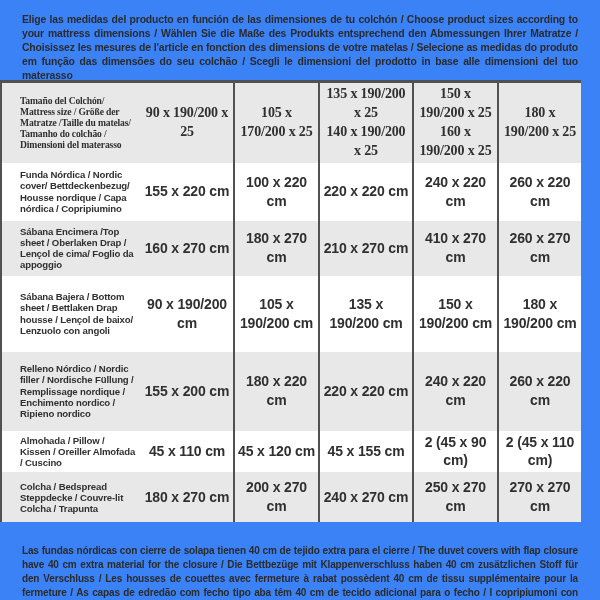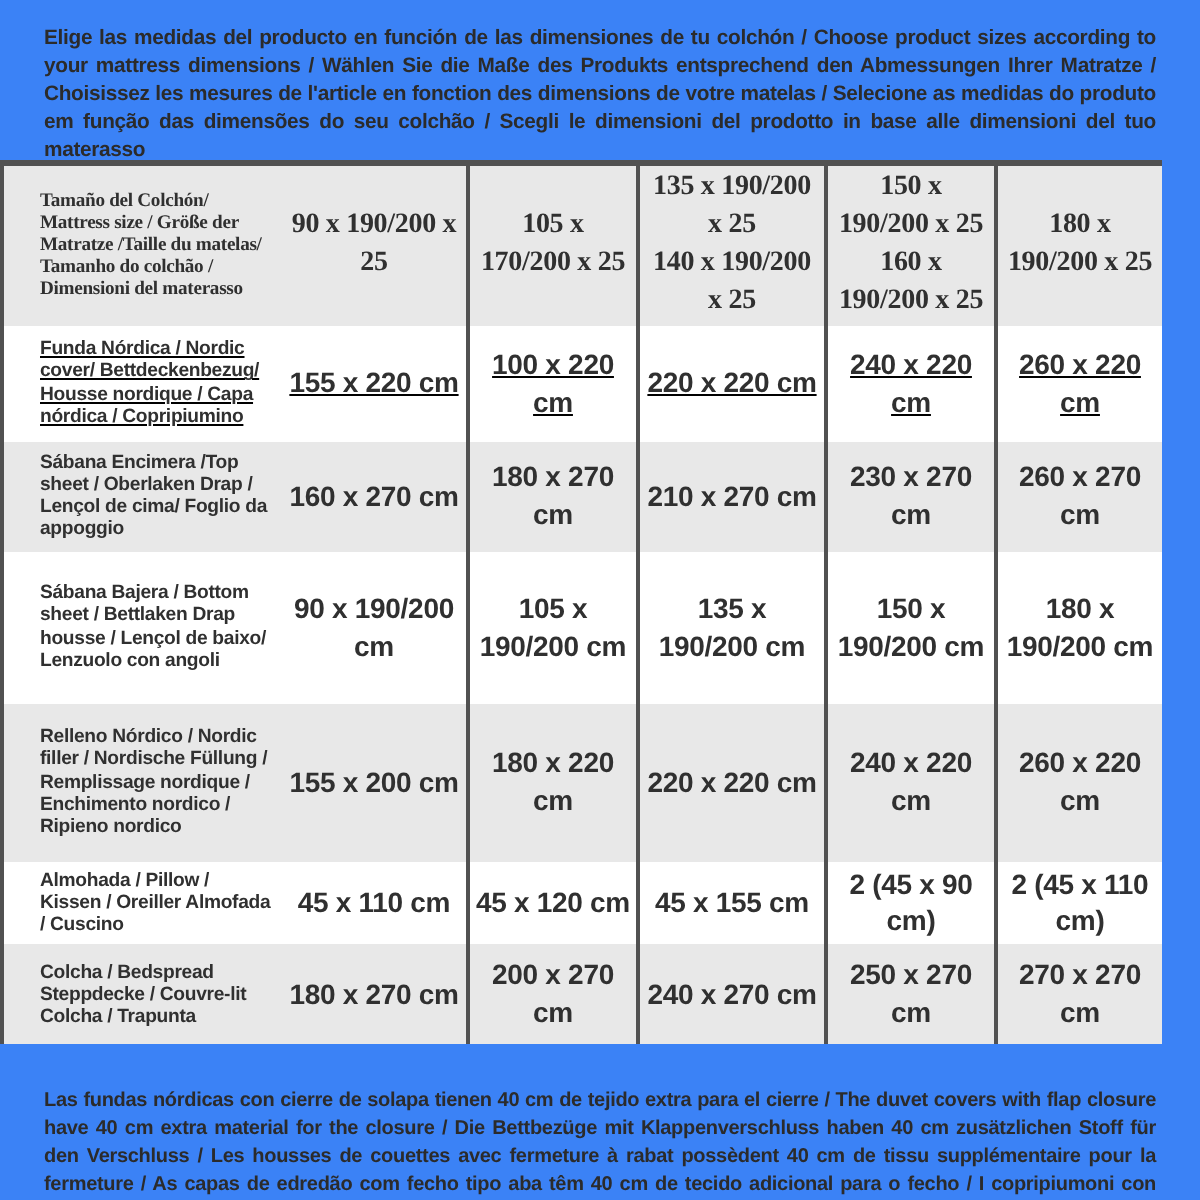--- a/index.html
+++ b/index.html
@@ -34,21 +34,21 @@
     top:80px;left:0;
     width:580px;
     border-collapse:collapse;
     table-layout:fixed;
     border-top:3px solid var(--divider);
     border-left:2px solid var(--divider);
   }
   .size-table tr:nth-child(odd){background:var(--row-alt);}
   .size-table tr:nth-child(even){background:#ffffff;}
   .size-table tr:nth-child(1){height:60px;font-family:Liberation Serif, serif;}
-  .size-table tr:nth-child(2){height:58px;text-decoration:underline;}
+  .size-table tr:nth-child(2){height:58px;}
   .size-table tr:nth-child(3){height:55px;}
   .size-table tr:nth-child(4){height:76px;}
   .size-table tr:nth-child(5){height:79px;margin-left:44px;}
   .size-table tr:nth-child(6){height:37px;}
   .size-table tr:nth-child(7){height:50px;}
   .size-table tr:nth-child(8){height:47px;}
   .size-table th,.size-table td{
     font-weight:bold;
     color:var(--text);
     vertical-align:middle;
@@ -104,21 +104,21 @@
           <td class="value-cell">100 x 220 cm</td>
           <td class="value-cell">220 x 220 cm</td>
           <td class="value-cell">240 x 220 cm</td>
           <td class="value-cell">260 x 220 cm</td>
         </tr>
         <tr>
           <td class="label-cell">Sábana Encimera /Top sheet / Oberlaken Drap / Lençol de cima/ Foglio da appoggio</td>
           <td class="value-cell first-value">160 x 270 cm</td>
           <td class="value-cell">180 x 270 cm</td>
           <td class="value-cell">210 x 270 cm</td>
-          <td class="value-cell">230 x 270 cm</td>
+          <td class="value-cell">410 x 270 cm</td>
           <td class="value-cell">260 x 270 cm</td>
         </tr>
         <tr>
           <td class="label-cell">Sábana Bajera / Bottom sheet / Bettlaken Drap housse / Lençol de baixo/ Lenzuolo con angoli</td>
           <td class="value-cell first-value">90 x 190/200 cm</td>
           <td class="value-cell">105 x 190/200 cm</td>
           <td class="value-cell">135 x 190/200 cm</td>
           <td class="value-cell">150 x 190/200 cm</td>
           <td class="value-cell">180 x 190/200 cm</td>
         </tr>

